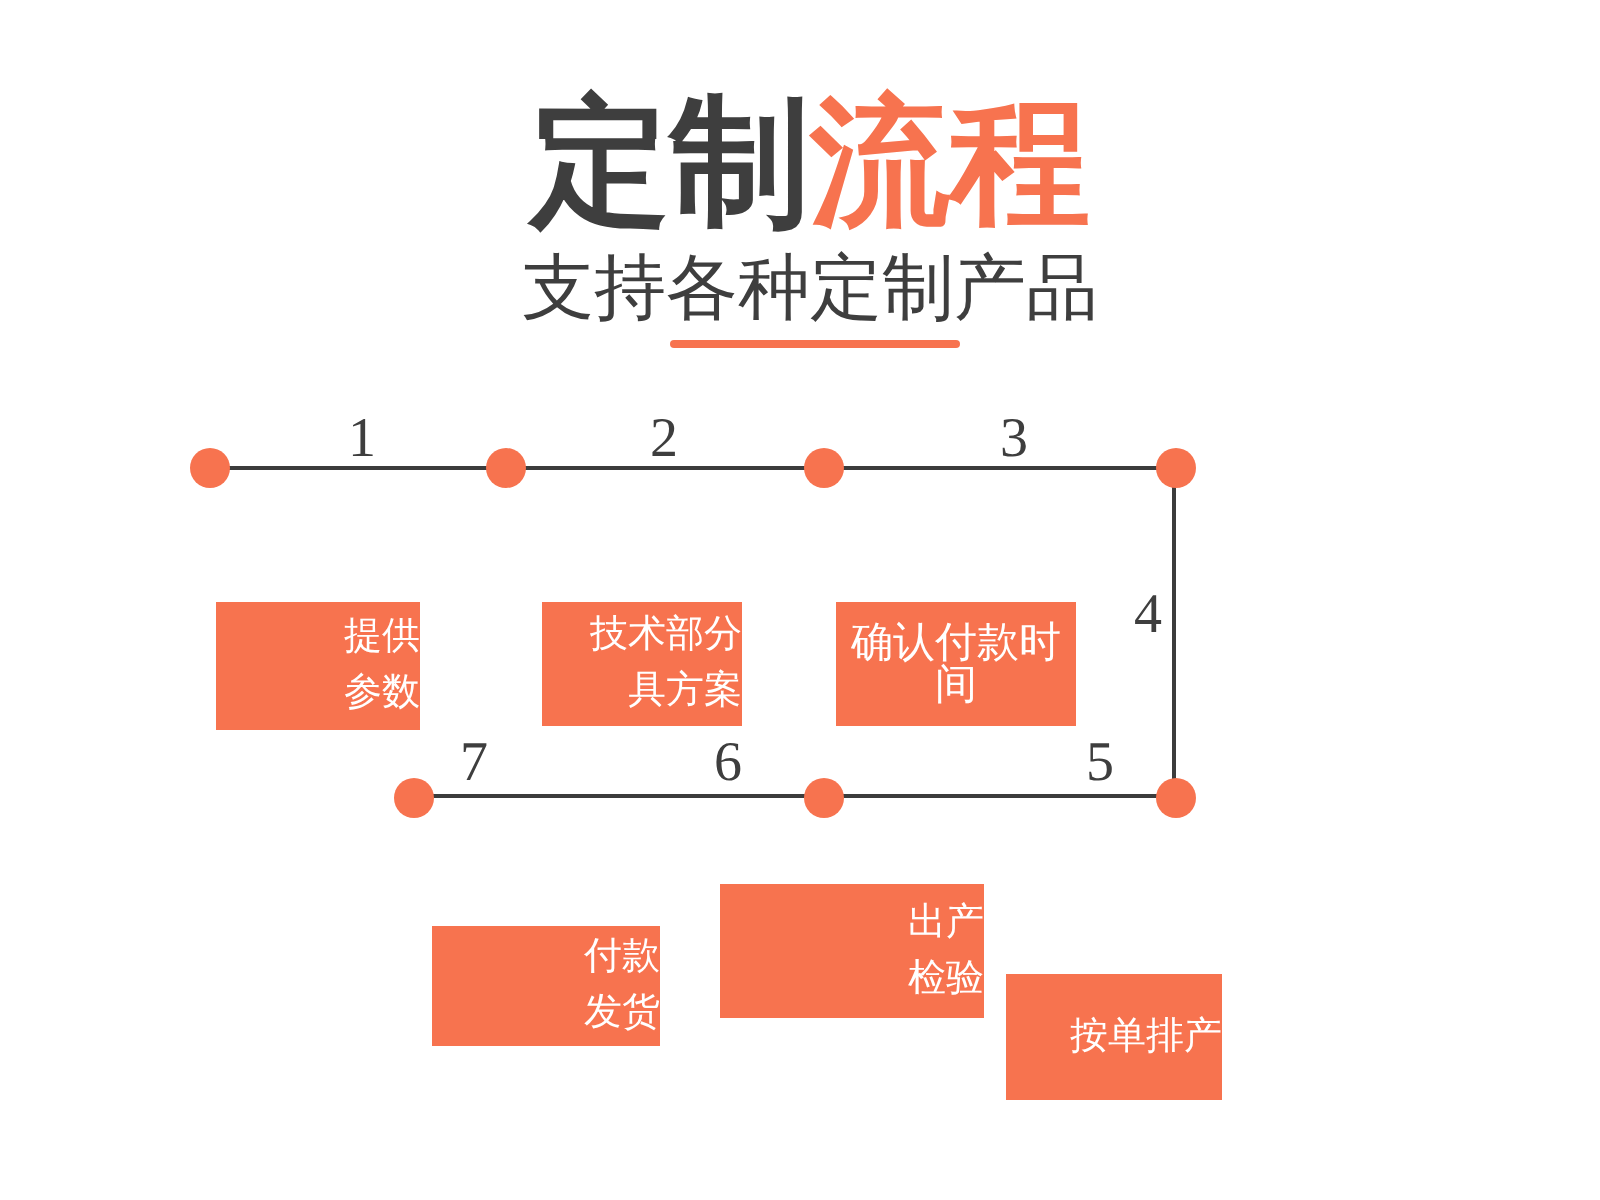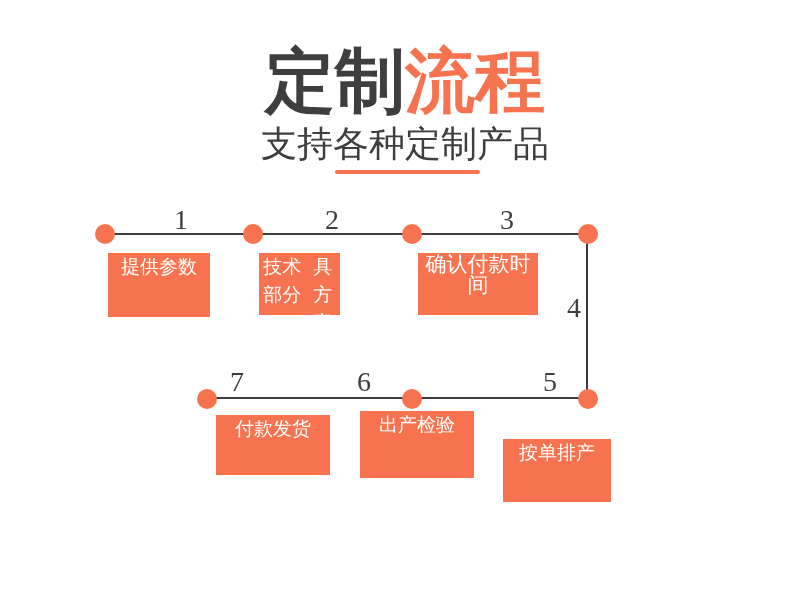--- a/index.html
+++ b/index.html
@@ -35,22 +35,23 @@
     position:absolute;width:20px;height:20px;border-radius:50%;
     background:var(--accent);
   }
   .num{
     position:absolute;width:30px;text-align:center;
     font-family:"Liberation Serif",serif;font-size:28px;line-height:1;
     color:var(--dark);
   }
   .box{
     position:absolute;background:var(--accent);color:var(--box_text);
-    display:flex;flex-direction:row;justify-content:center;align-items:flex-start;
+    display:flex;flex-direction:column;justify-content:center;align-items:flex-end;
     text-align:center;
+    margin-top:48px;
   }
   .bl{font-size:19px;line-height:28px;}
   .bl.small{font-size:21px;line-height:21px;}
 </style>
 </head>
 <body>
 
 <div class="canvas">
 
   <h1 class="title"><span class="title-dark">定制</span><span class="title-accent">流程</span></h1>
@@ -76,35 +77,35 @@
   <div class="num" style="left:559px;top:294px">4</div>
   <div class="num" style="left:535px;top:368px">5</div>
   <div class="num" style="left:349px;top:368px">6</div>
   <div class="num" style="left:222px;top:368px">7</div>
 
   <div class="box" style="left:108px;top:253px;width:102px;height:64px">
     <div class="bl">提供</div>
     <div class="bl">参数</div>
   </div>
 
-  <div class="box" style="left:259px;top:253px;width:81px;height:62px">
+  <div class="box" style="left:271px;top:253px;width:100px;height:62px">
     <div class="bl">技术部分</div>
     <div class="bl">具方案</div>
   </div>
 
   <div class="box" style="left:418px;top:253px;width:120px;height:62px">
     <div class="bl small">确认付款时间</div>
   </div>
 
 
   <div class="box" style="left:503px;top:439px;width:108px;height:63px">
     <div class="bl">按单排产</div>
   </div>
 
-  <div class="box" style="left:360px;top:411px;width:114px;height:67px">
+  <div class="box" style="left:360px;top:394px;width:132px;height:67px">
     <div class="bl">出产</div>
     <div class="bl">检验</div>
   </div>
 
   <div class="box" style="left:216px;top:415px;width:114px;height:60px">
     <div class="bl">付款</div>
     <div class="bl">发货</div>
   </div>
 
 </div>

